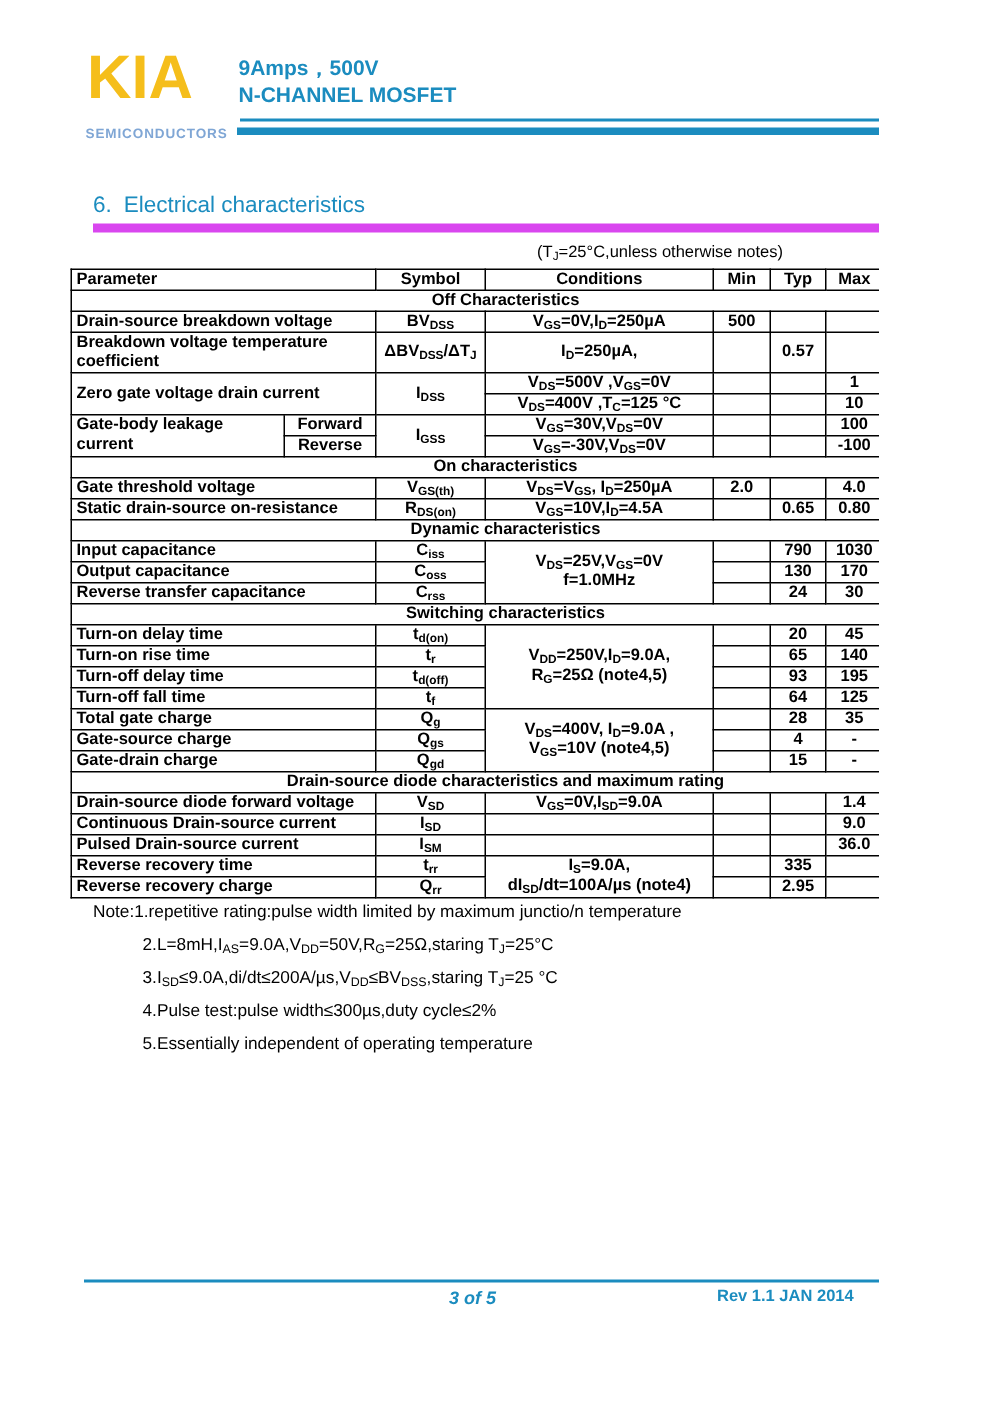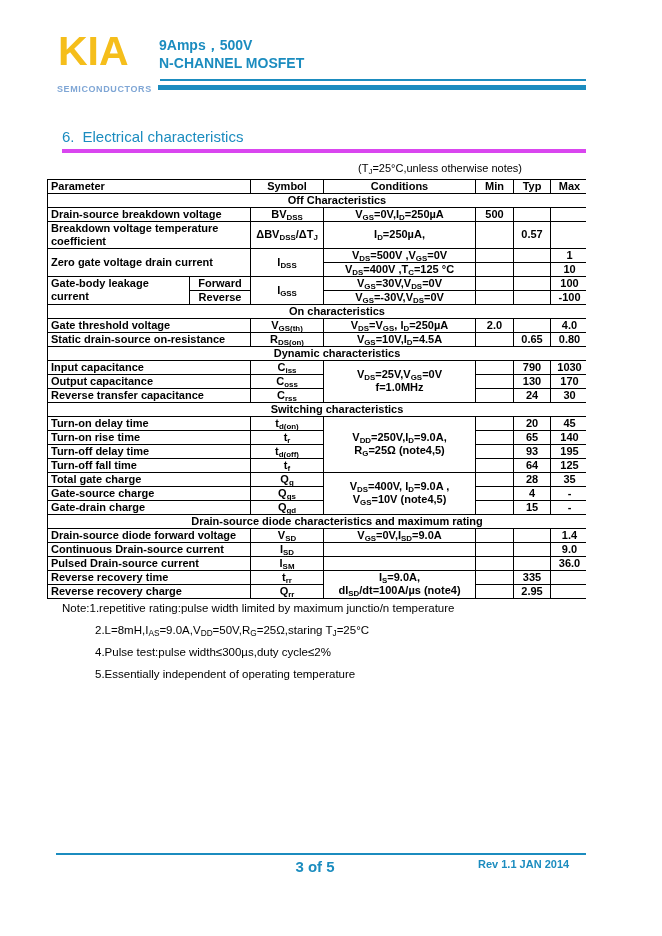--- a/index.html
+++ b/index.html
@@ -12,21 +12,21 @@
   .semi-label{position:absolute;left:57px;top:84px;font-size:9px;font-weight:bold;
               color:#7FA6D5;letter-spacing:0.6px;}
   .sub1{position:absolute;left:159px;top:37px;font-size:14px;font-weight:bold;color:#1B8CBF;}
   .sub2{position:absolute;left:159px;top:55px;font-size:14px;font-weight:bold;color:#1B8CBF;}
   .partno{position:absolute;left:526px;top:39px;font-size:31px;color:#1B8CBF;}
   .rule-thin{position:absolute;left:160px;top:79px;width:490px;height:2px;background:#1B8CBF;}
   .rule-thick{position:absolute;left:158px;top:85px;width:498px;height:5px;background:#1B8CBF;}
 
   
   .sec-title{position:absolute;left:62px;top:128px;width:575px;color:#1B8CBF;
-             font-size:15px;border-bottom:4px solid #d946ef;padding-bottom:4px;}
+             font-size:15px;border-bottom:6px solid #d946ef;padding-bottom:4px;}
   .sec-title .num{margin-right:8px;}
   .tj-note{position:absolute;right:64px;top:162px;font-size:11px;color:#000;}
 
   
   table.ec{position:absolute;left:47px;top:179px;border-collapse:collapse;
            table-layout:fixed;width:579px;font-weight:bold;}
   table.ec td{border:1px solid #000;font-size:11px;line-height:1.18;height:13px;
               padding:0 3px;overflow:hidden;vertical-align:middle;}
   td.l{text-align:left;padding-left:4px;}
   td.c{text-align:center;}
@@ -35,21 +35,21 @@
   sub{font-size:0.72em;vertical-align:-0.28em;line-height:0;}
 
   
   .notes{position:absolute;left:62px;top:602px;font-size:11.5px;color:#000;}
   .note-line{margin-bottom:10px;white-space:nowrap;}
   .note-indent{margin-left:33px;}
 
   
   .foot-rule{position:absolute;left:56px;top:853px;width:560px;height:2px;background:#1B8CBF;}
   .page-num{position:absolute;left:285px;top:858px;width:60px;text-align:center;
-            font-size:15px;font-weight:bold;color:#1B8CBF;}
+            font-size:12px;font-weight:bold;color:#1B8CBF;font-style:italic;}
   .rev{position:absolute;left:478px;top:858px;font-size:11px;font-weight:bold;color:#1B8CBF;}
 </style>
 </head>
 <body>
 
 <div id="page">
 
   <div class="kia-logo">KIA</div>
   <div class="semi-label">SEMICONDUCTORS</div>
   <div class="sub1">9Amps，500V</div>
@@ -324,20 +324,21 @@
       <td class="c">2.95</td>
       <td class="c"></td>
       <td class="c">µC</td>
     </tr>
   </tbody>
     </table>
 
   <div class="notes">
     <div class="note-line">Note:1.repetitive rating:pulse width limited by maximum junctio/n temperature</div>
     <div class="note-line note-indent">2.L=8mH,I<sub>AS</sub>=9.0A,V<sub>DD</sub>=50V,R<sub>G</sub>=25Ω,staring T<sub>J</sub>=25°C</div>
+    <div class="note-line note-indent">3.I<sub>SD</sub>≤9.0A,di/dt≤200A/µs,V<sub>DD</sub>≤BV<sub>DSS</sub>,staring T<sub>J</sub>=25 °C</div>
     <div class="note-line note-indent">4.Pulse test:pulse width≤300µs,duty cycle≤2%</div>
     <div class="note-line note-indent">5.Essentially independent of operating temperature</div>
   </div>
 
   <div class="foot-rule"></div>
   <div class="page-num">3 of 5</div>
   <div class="rev">Rev 1.1 JAN 2014</div>
 
 </div>
 

